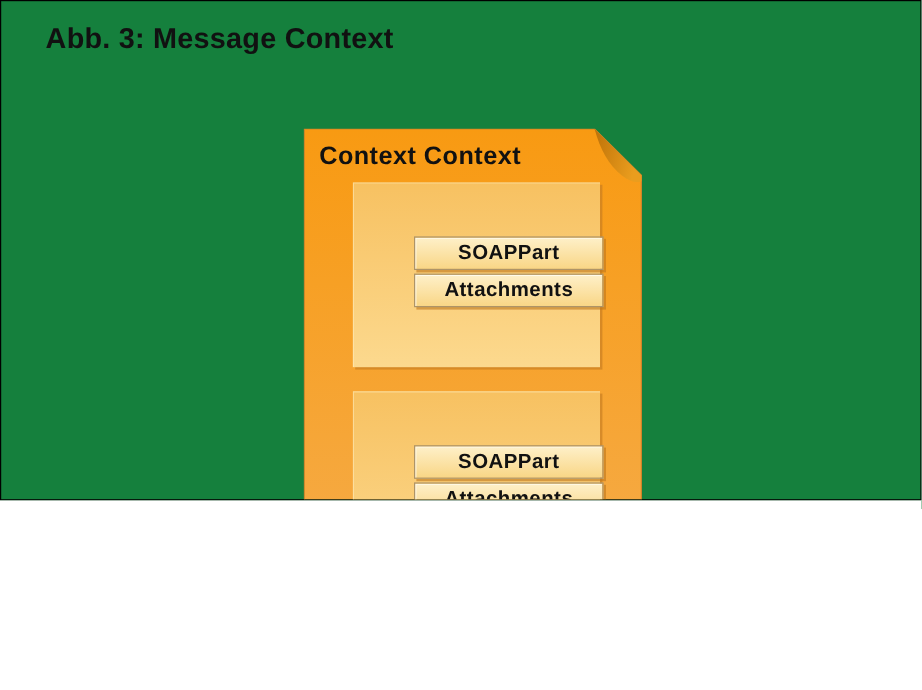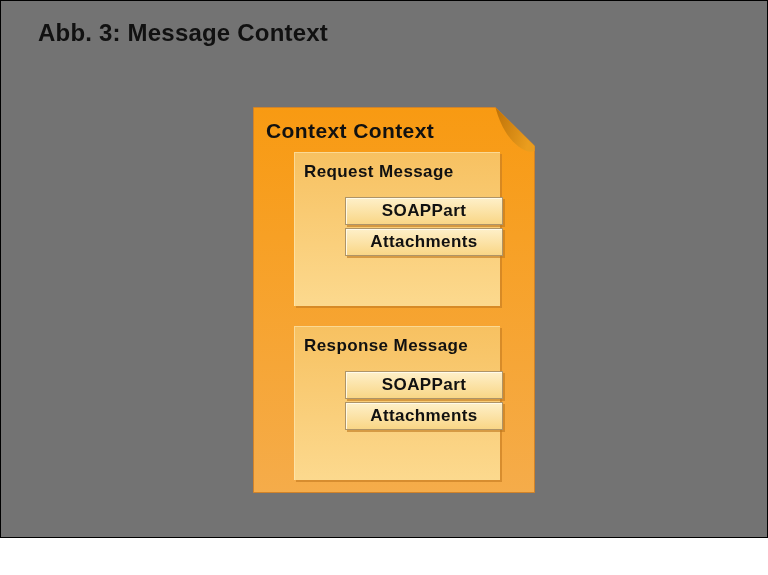--- a/index.html
+++ b/index.html
@@ -1,22 +1,22 @@
 <!DOCTYPE html>
 <html style="--doc-fill-top: #F89A12; --doc-fill-bottom: #F5AC4A; --doc-border: #D0832A; --fold-dark: #BE7208; --fold-light: #EA9D1E; --group-fill-top: #F7C161; --group-fill-bottom: #FCD98E; --item-fill-top: #FEF0C9; --item-fill-bottom: #F9D686; --text: #111111;"><head>
 <meta charset="utf-8">
 <style>
   html, body { margin: 0; padding: 0; background: #ffffff; }
   .frame {
     position: relative;
     width: 768px;
-    height: 538px;
+    height: 417px;
     box-sizing: border-box;
     border: 1px solid #000000;
-    background: #737373;
+    background: #15803d;
     overflow: hidden;
     font-family: "Liberation Sans", "DejaVu Sans", sans-serif;
     color: var(--text, #111111);
     padding-left: 48px;
   }
   .figure-caption {
     position: absolute;
     left: 37px;
     top: 18px;
     font-size: 24px;
@@ -100,24 +100,22 @@
         <stop offset="1" stop-color="var(--fold-light, #EA9D1E)"></stop>
       </linearGradient>
     </defs>
     <path d="M0.5,0.5 L242.5,0.5 L281.5,39 L281.5,385.5 L0.5,385.5 Z" fill="url(#docGrad)" stroke="var(--doc-border, #D0832A)" stroke-width="1"></path>
     <path d="M242.5,0.5 C247,17 254,30.5 265.5,39.5 C272,44.5 277.5,45.8 281.5,44 L281.5,39 Z" fill="url(#foldGrad)"></path>
   </svg>
 
   <div class="doc-label">Context Context</div>
 
   <div class="group-box group-request">
-    <div class="group-label">Request Message</div>
     <div class="item-box item-1">SOAPPart</div>
     <div class="item-box item-2">Attachments</div>
   </div>
 
   <div class="group-box group-response">
-    <div class="group-label">Response Message</div>
     <div class="item-box item-1">SOAPPart</div>
     <div class="item-box item-2">Attachments</div>
   </div>
 
 </div>
 
 </body></html>

